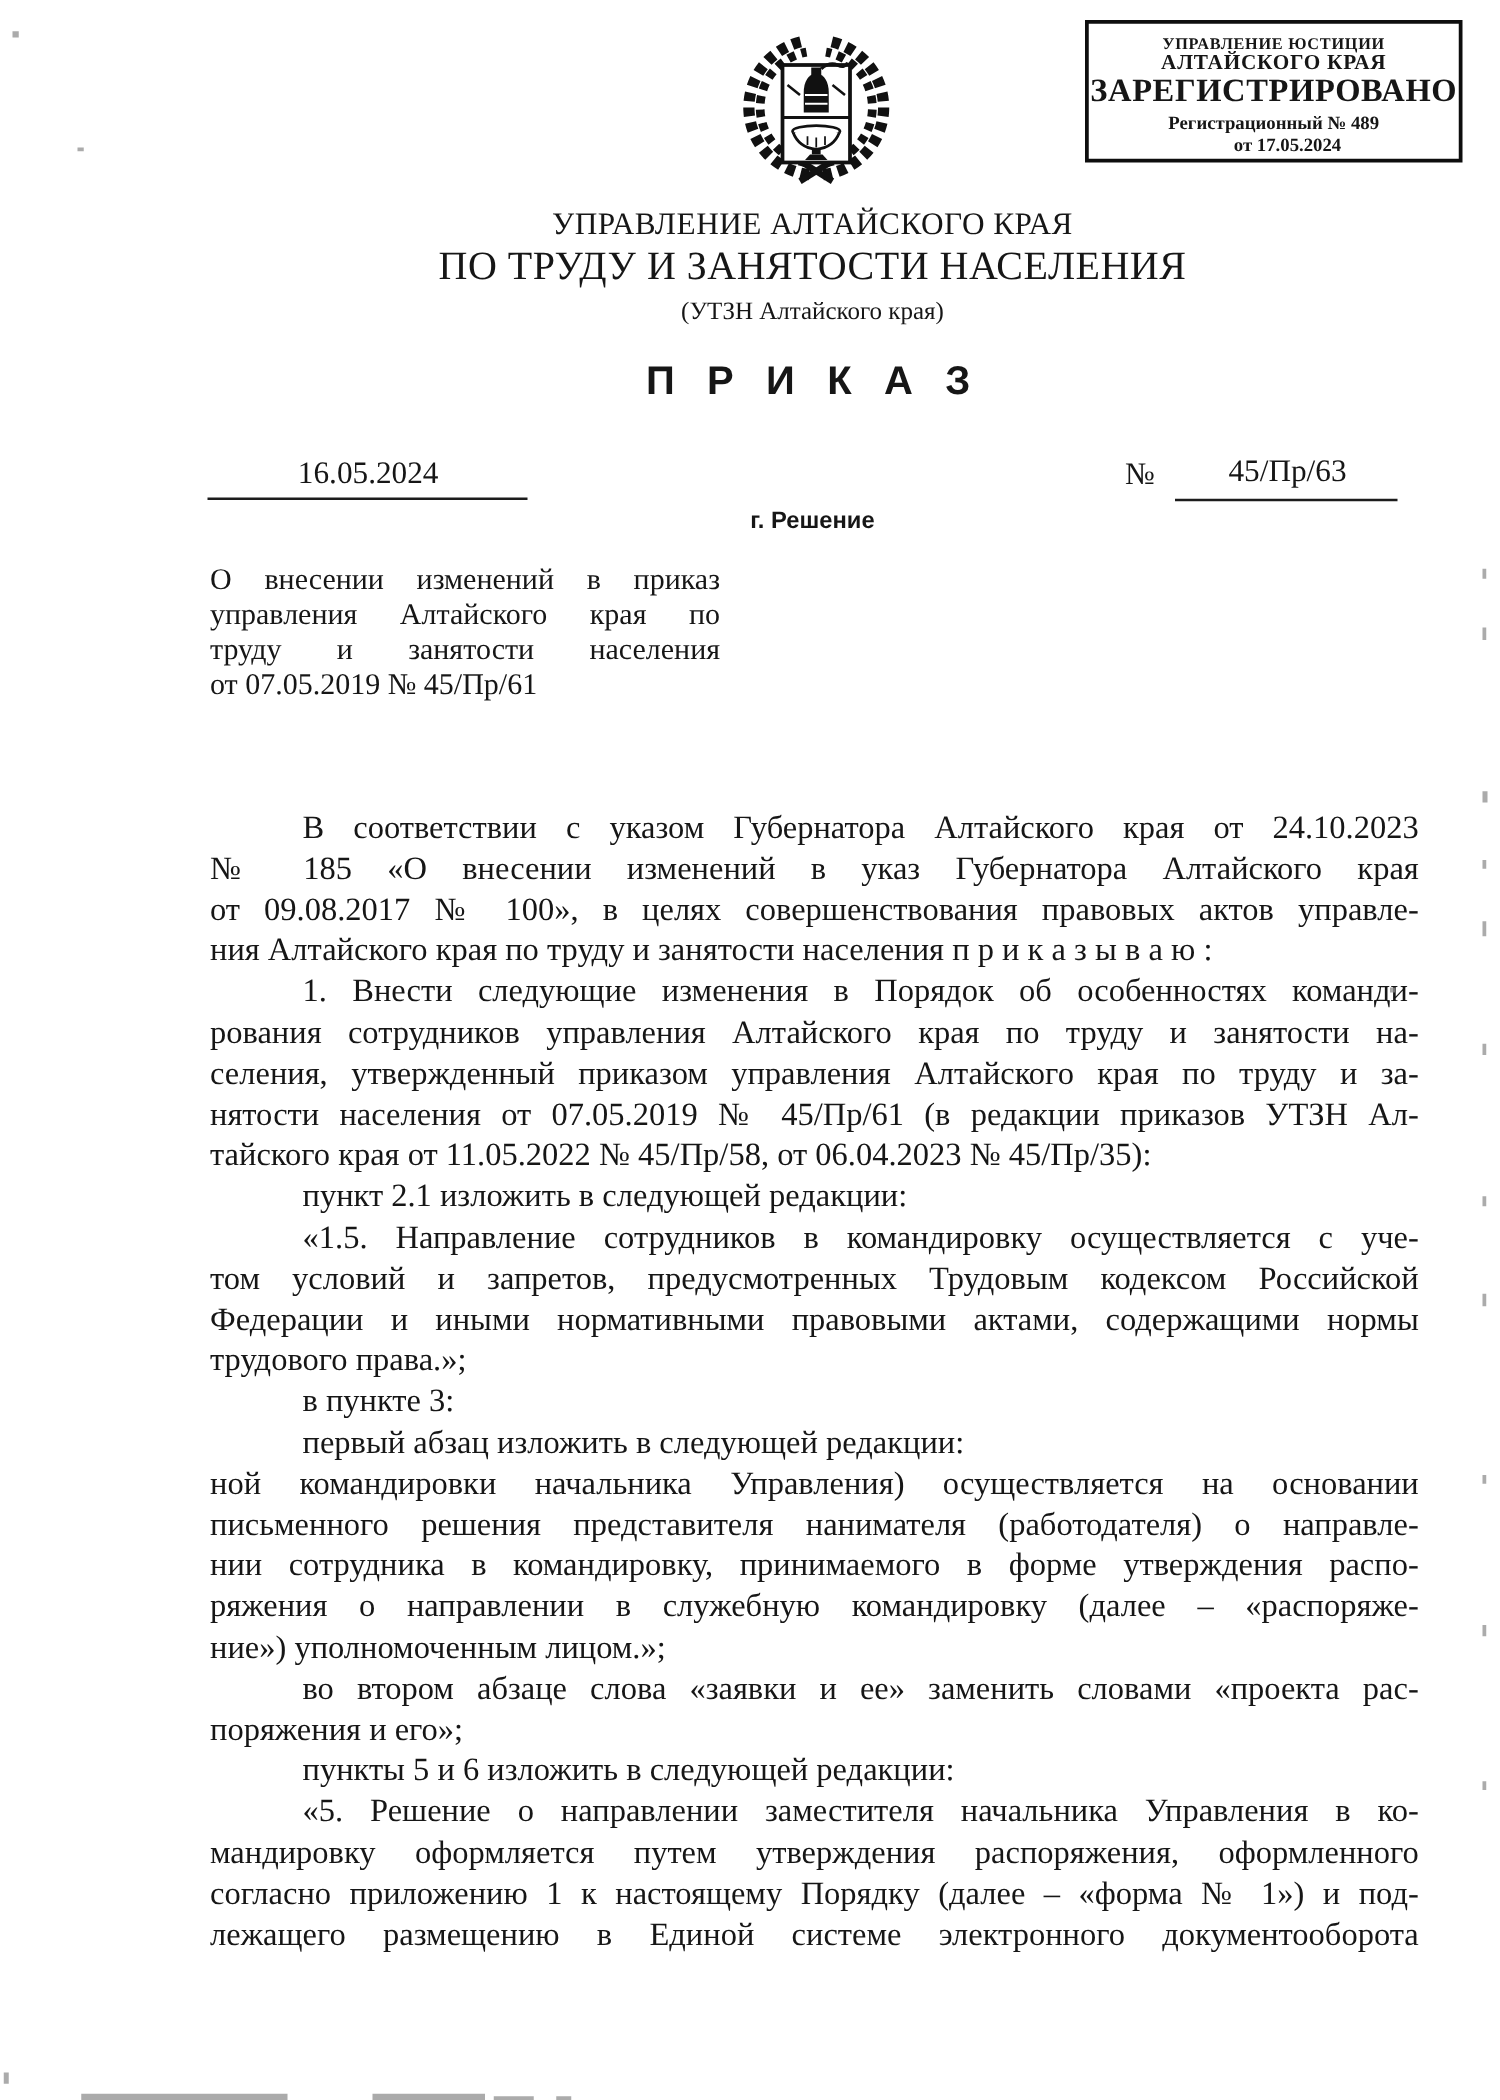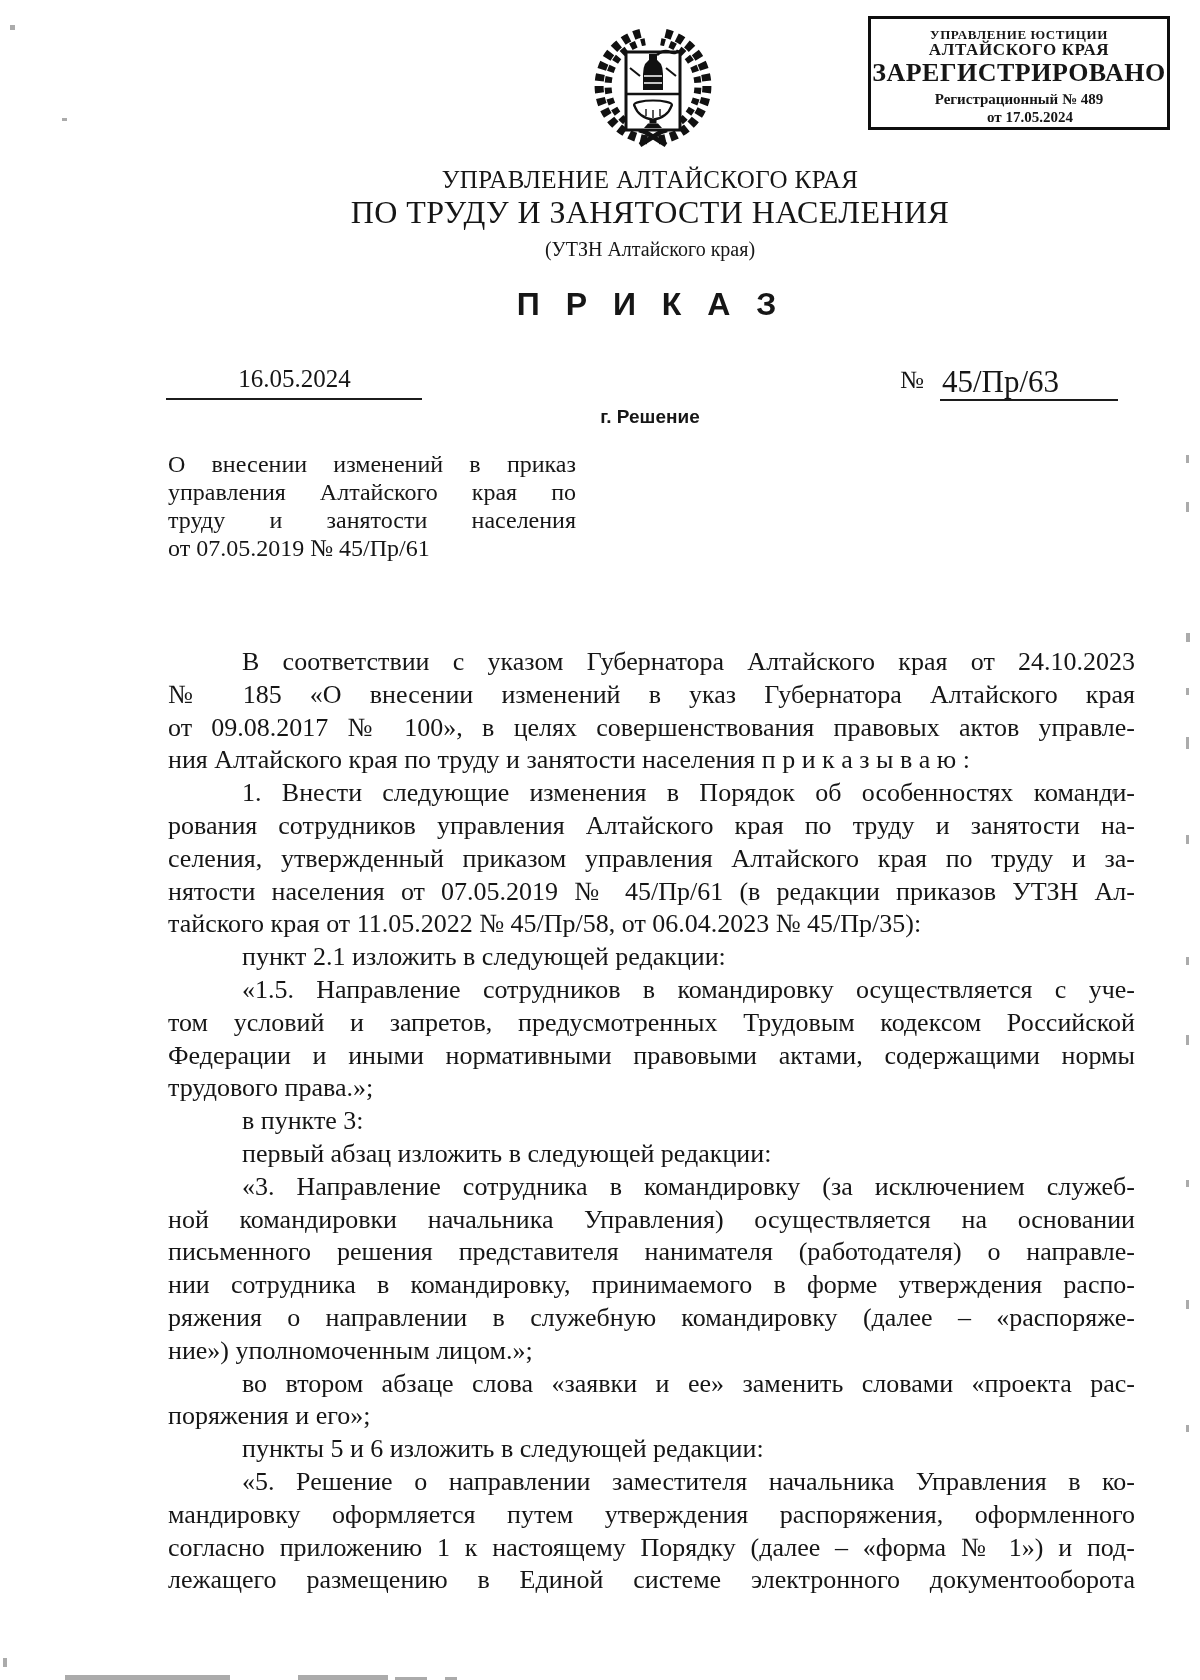--- a/index.html
+++ b/index.html
@@ -30,21 +30,21 @@
   .doctype {
     top:286px; font-size:32px; font-weight:bold;
     font-family:"Liberation Sans", sans-serif; letter-spacing:7px; word-spacing:3px;
   }
   .city { top:406px; font-size:19px; font-weight:bold; font-family:"Liberation Sans", sans-serif; }
 
   
   .date-text { position:absolute; left:168px; top:365px; width:253px; text-align:center; font-size:25px; }
   .date-rule { position:absolute; left:166px; top:398px; width:256px; border-top:2px solid #1c1c1c; }
   .num-sign  { position:absolute; left:900px; top:366px; font-size:25px; }
-  .num-text  { position:absolute; left:942px; top:364px; width:176px; font-size:31px; }
+  .num-text  { position:absolute; left:942px; top:364px; width:176px; text-align:center; font-size:25px; }
   .num-rule  { position:absolute; left:940px; top:399px; width:178px; border-top:2px solid #1c1c1c; }
 
   
   .subject { position:absolute; left:168px; top:450px; width:408px; font-size:24px; }
   .sline { line-height:28px; }
 
   
   .body { position:absolute; left:168px; top:646px; width:967px; font-size:26px; }
   .bline { line-height:32.8px; }
   .ind { text-indent:74px; }
@@ -128,21 +128,20 @@
       <div class="bline just">селения, утвержденный приказом управления Алтайского края по труду и за-</div>
       <div class="bline just">нятости населения от 07.05.2019 № 45/Пр/61 (в редакции приказов УТЗН Ал-</div>
       <div class="bline">тайского края от 11.05.2022 № 45/Пр/58, от 06.04.2023 № 45/Пр/35):</div>
       <div class="bline ind">пункт 2.1 изложить в следующей редакции:</div>
       <div class="bline ind just">«1.5. Направление сотрудников в командировку осуществляется с уче-</div>
       <div class="bline just">том условий и запретов, предусмотренных Трудовым кодексом Российской</div>
       <div class="bline just">Федерации и иными нормативными правовыми актами, содержащими нормы</div>
       <div class="bline">трудового права.»;</div>
       <div class="bline ind">в пункте 3:</div>
       <div class="bline ind">первый абзац изложить в следующей редакции:</div>
-      <div class="bline ind just">«3. Направление сотрудника в командировку (за исключением служеб-</div>
       <div class="bline just">ной командировки начальника Управления) осуществляется на основании</div>
       <div class="bline just">письменного решения представителя нанимателя (работодателя) о направле-</div>
       <div class="bline just">нии сотрудника в командировку, принимаемого в форме утверждения распо-</div>
       <div class="bline just">ряжения о направлении в служебную командировку (далее – «распоряже-</div>
       <div class="bline">ние») уполномоченным лицом.»;</div>
       <div class="bline ind just">во втором абзаце слова «заявки и ее» заменить словами «проекта рас-</div>
       <div class="bline">поряжения и его»;</div>
       <div class="bline ind">пункты 5 и 6 изложить в следующей редакции:</div>
       <div class="bline ind just">«5. Решение о направлении заместителя начальника Управления в ко-</div>
       <div class="bline just">мандировку оформляется путем утверждения распоряжения, оформленного</div>

